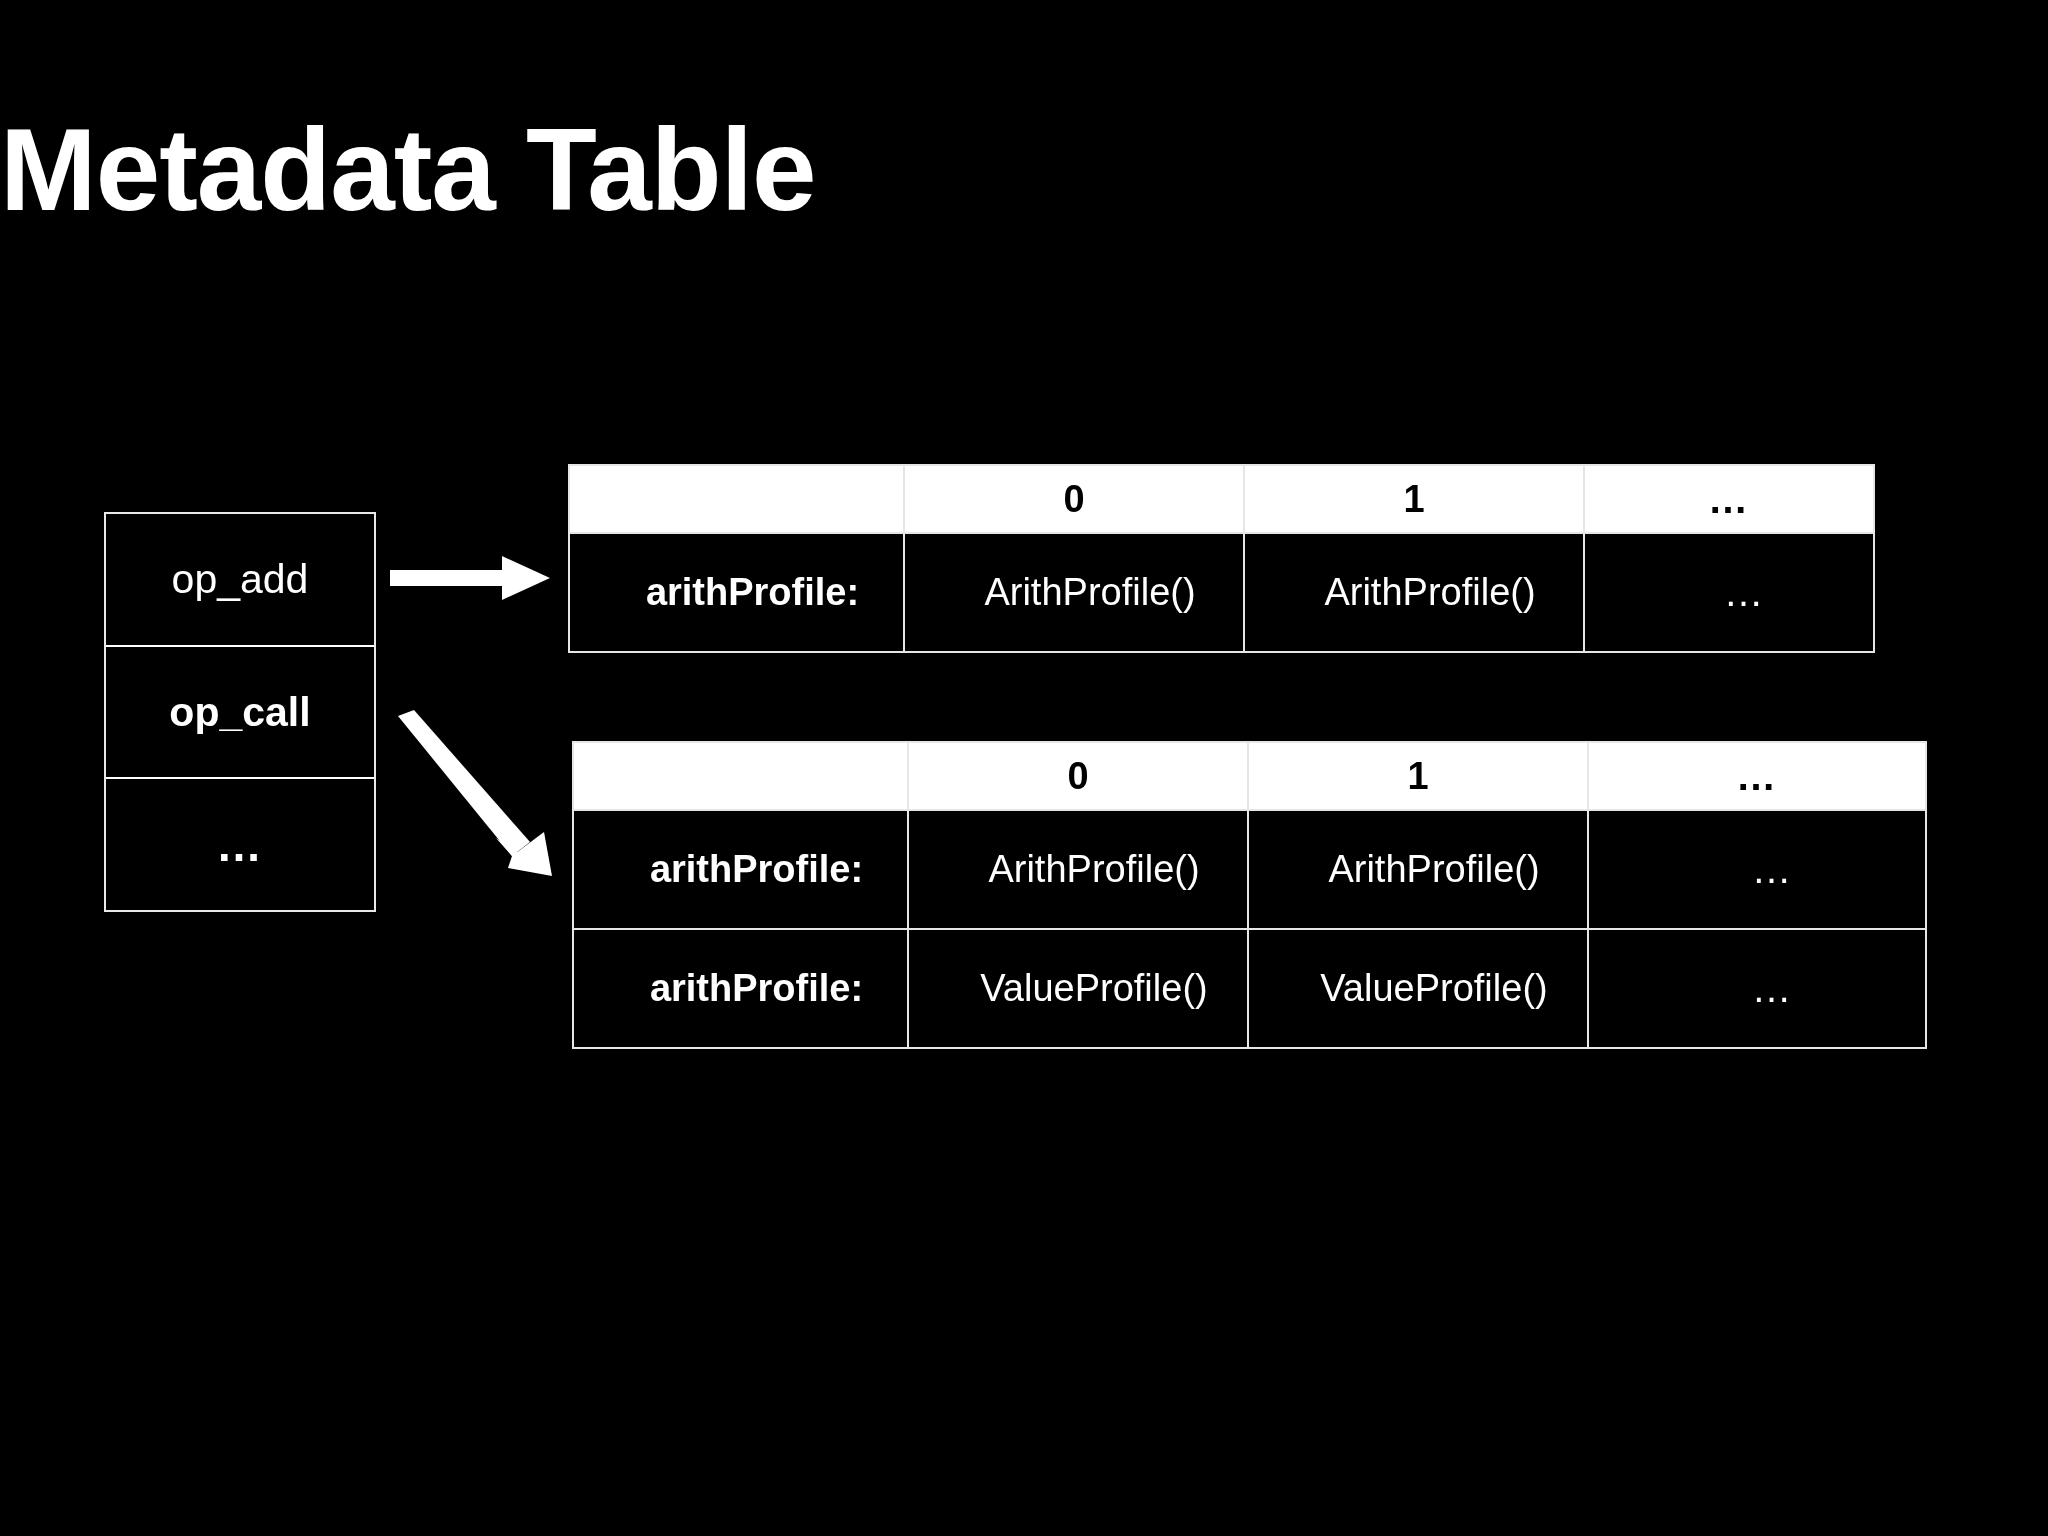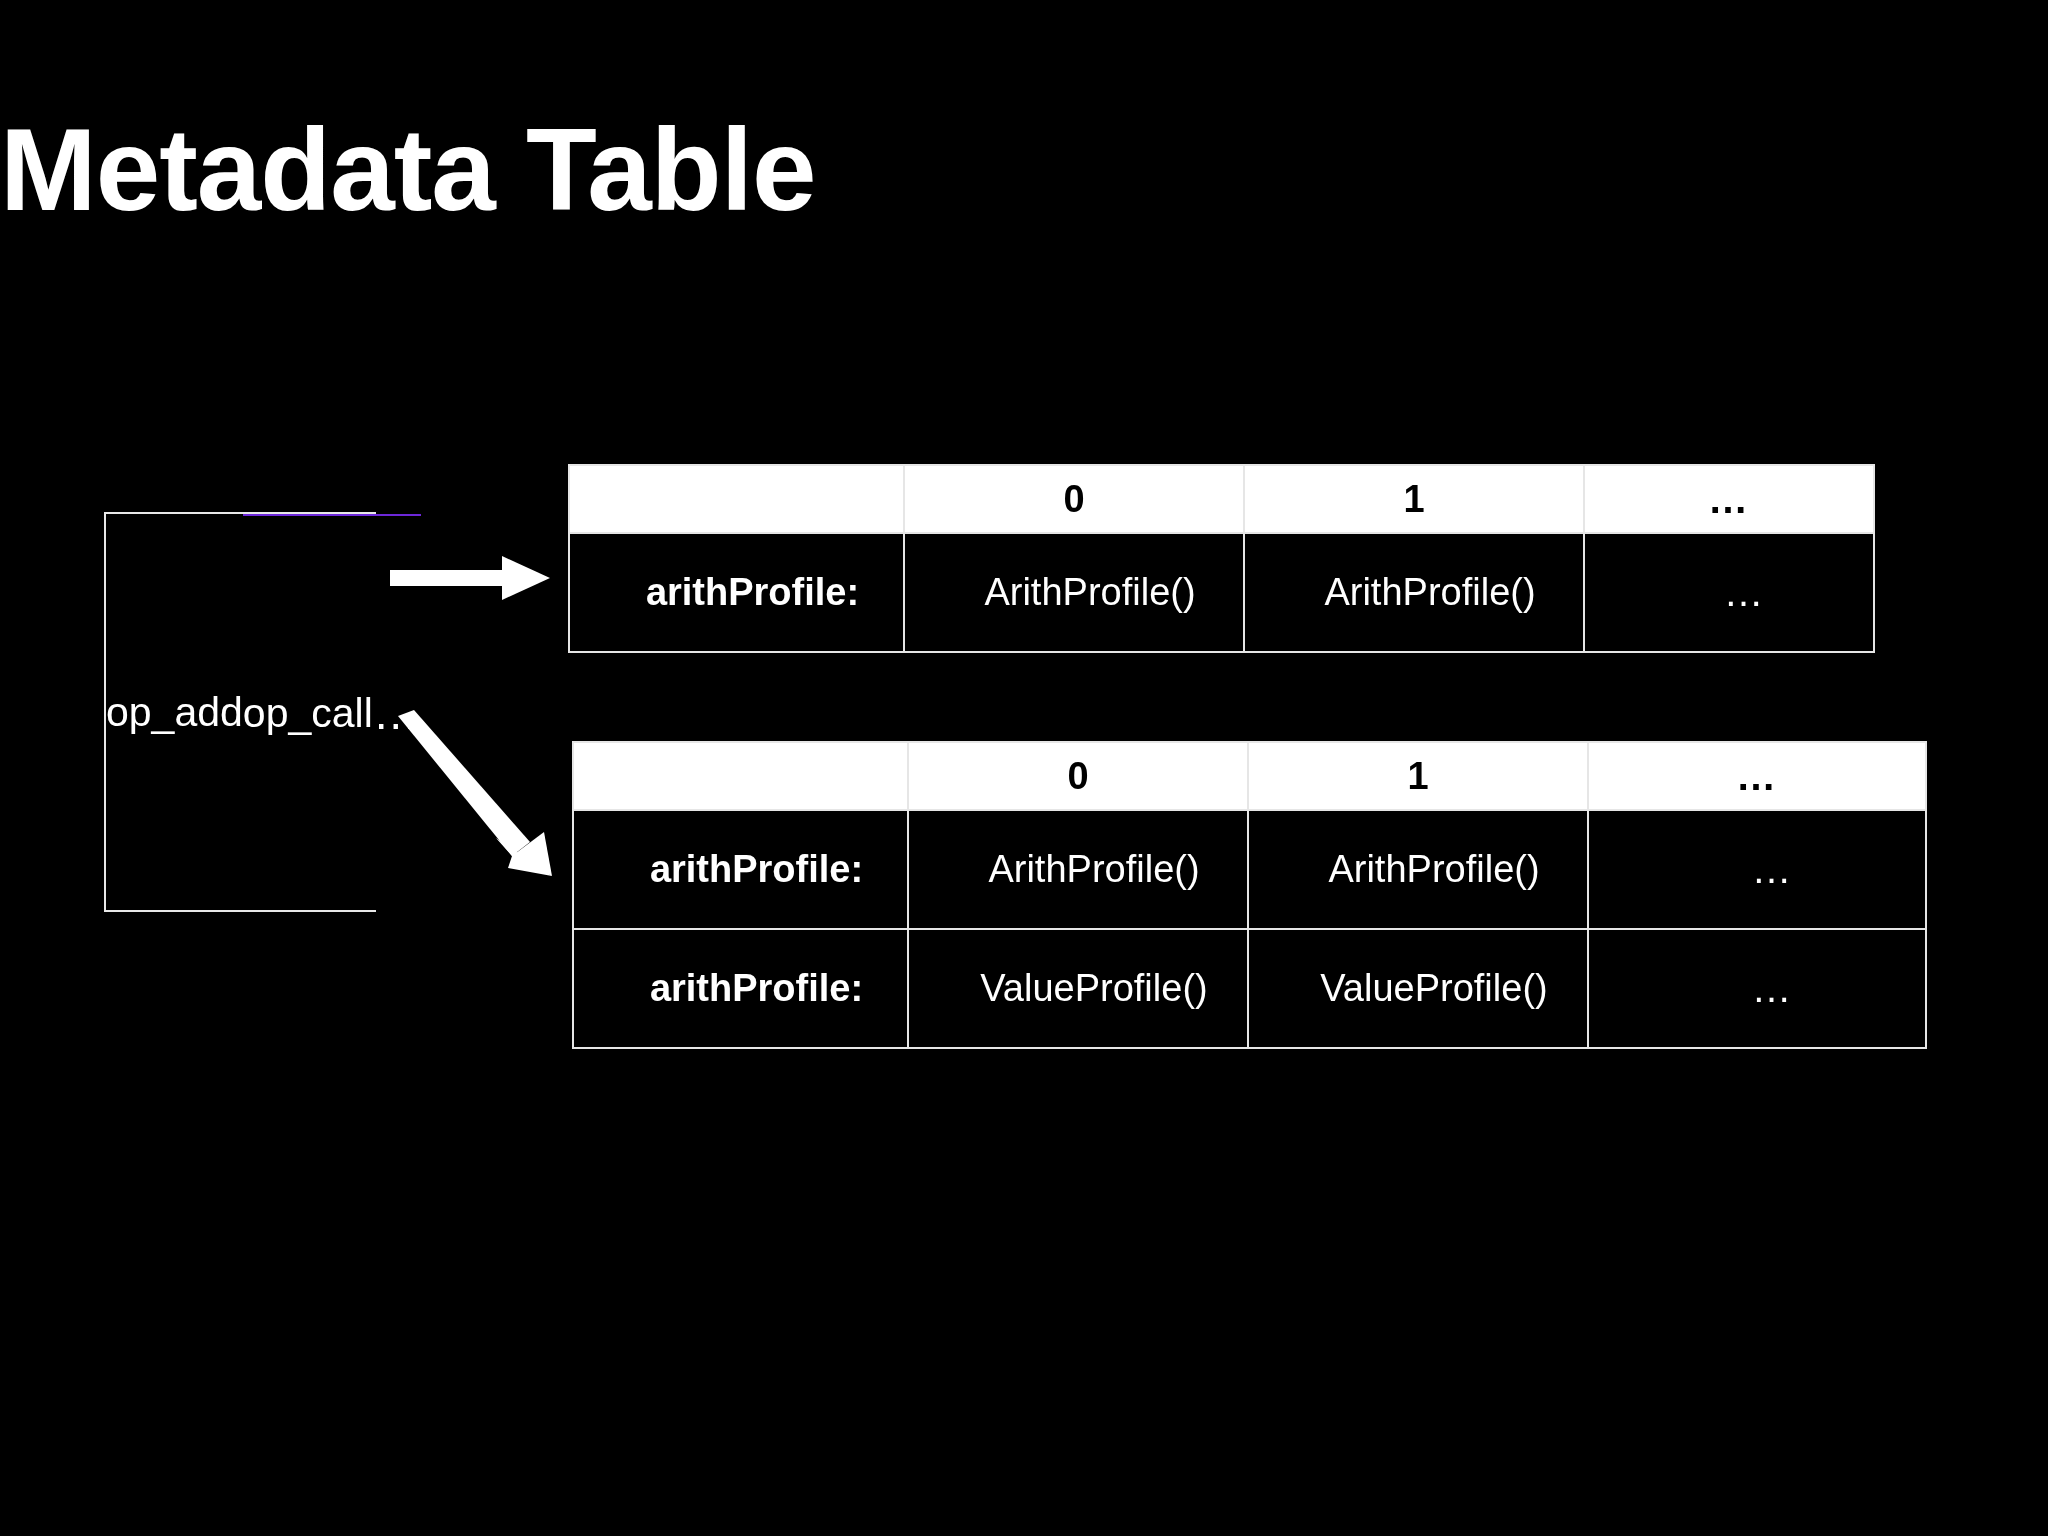--- a/index.html
+++ b/index.html
@@ -34,34 +34,35 @@
   
   #opcode-list {
     position: absolute;
     left: 104px;
     top: 512px;
     width: 272px;
     height: 400px;
     border: 2px solid #e9e9e9;
     box-sizing: border-box;
     display: flex;
-    flex-direction: row;
+    flex-direction: column;
   }
   .opcode-cell {
     flex: 1 1 0;
     display: flex;
     align-items: center;
     justify-content: center;
     font-size: 41px;
     color: #ffffff;
     background: #000000;
     box-sizing: border-box;
   }
   .opcode-cell + .opcode-cell {
-    border-top: 2px solid #6d28d9;
+    border-top: 2px solid #ffffff;
+    font-weight: bold;
   }
   .opcode-cell.ellipsis {
     font-size: 46px;
     letter-spacing: 2px;
   }
 
   
   .arrow-svg {
     position: absolute;
     overflow: visible;

